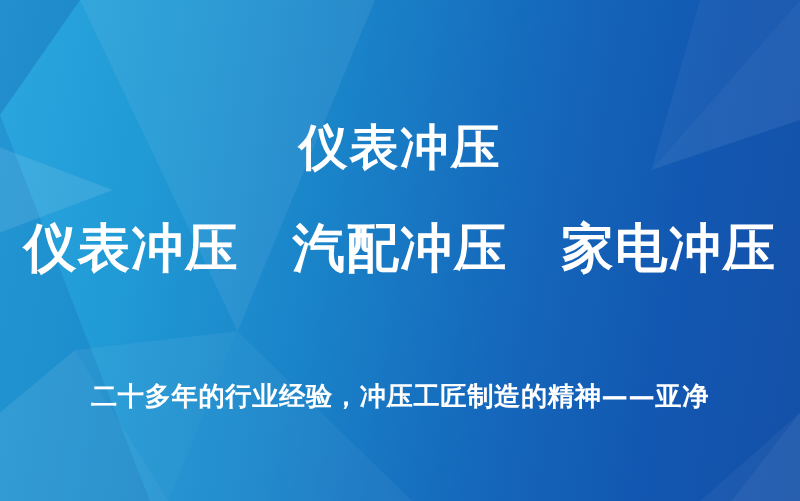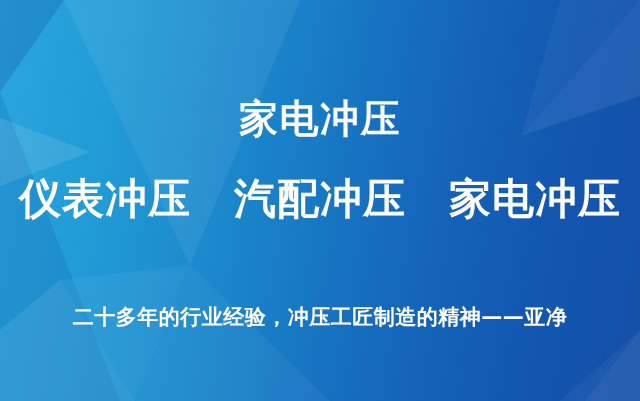--- a/index.html
+++ b/index.html
@@ -96,18 +96,18 @@
 
     <polygon points="0,330 60,280 135,401 0,401" fill="#FFFFFF" opacity="0.085"></polygon>
     <polygon points="60,280 190,265 135,401" fill="#FFFFFF" opacity="0.055"></polygon>
     <polygon points="190,265 330,401 135,401" fill="#FFFFFF" opacity="0.045"></polygon>
 
     <polygon points="640,330 640,401 585,401" fill="#FFFFFF" opacity="0.085"></polygon>
     <polygon points="640,330 585,401 560,401" fill="#FFFFFF" opacity="0.045"></polygon>
   </svg>
 
   <div class="content">
-    <div class="headline-1">家电冲压</div>
+    <div class="headline-1">仪表冲压</div>
     <div class="headline-2">仪表冲压　汽配冲压　家电冲压</div>
     <div class="subtitle">二十多年的行业经验，冲压工匠制造的精神——亚净</div>
   </div>
 
 </div>
 
 </body></html>

